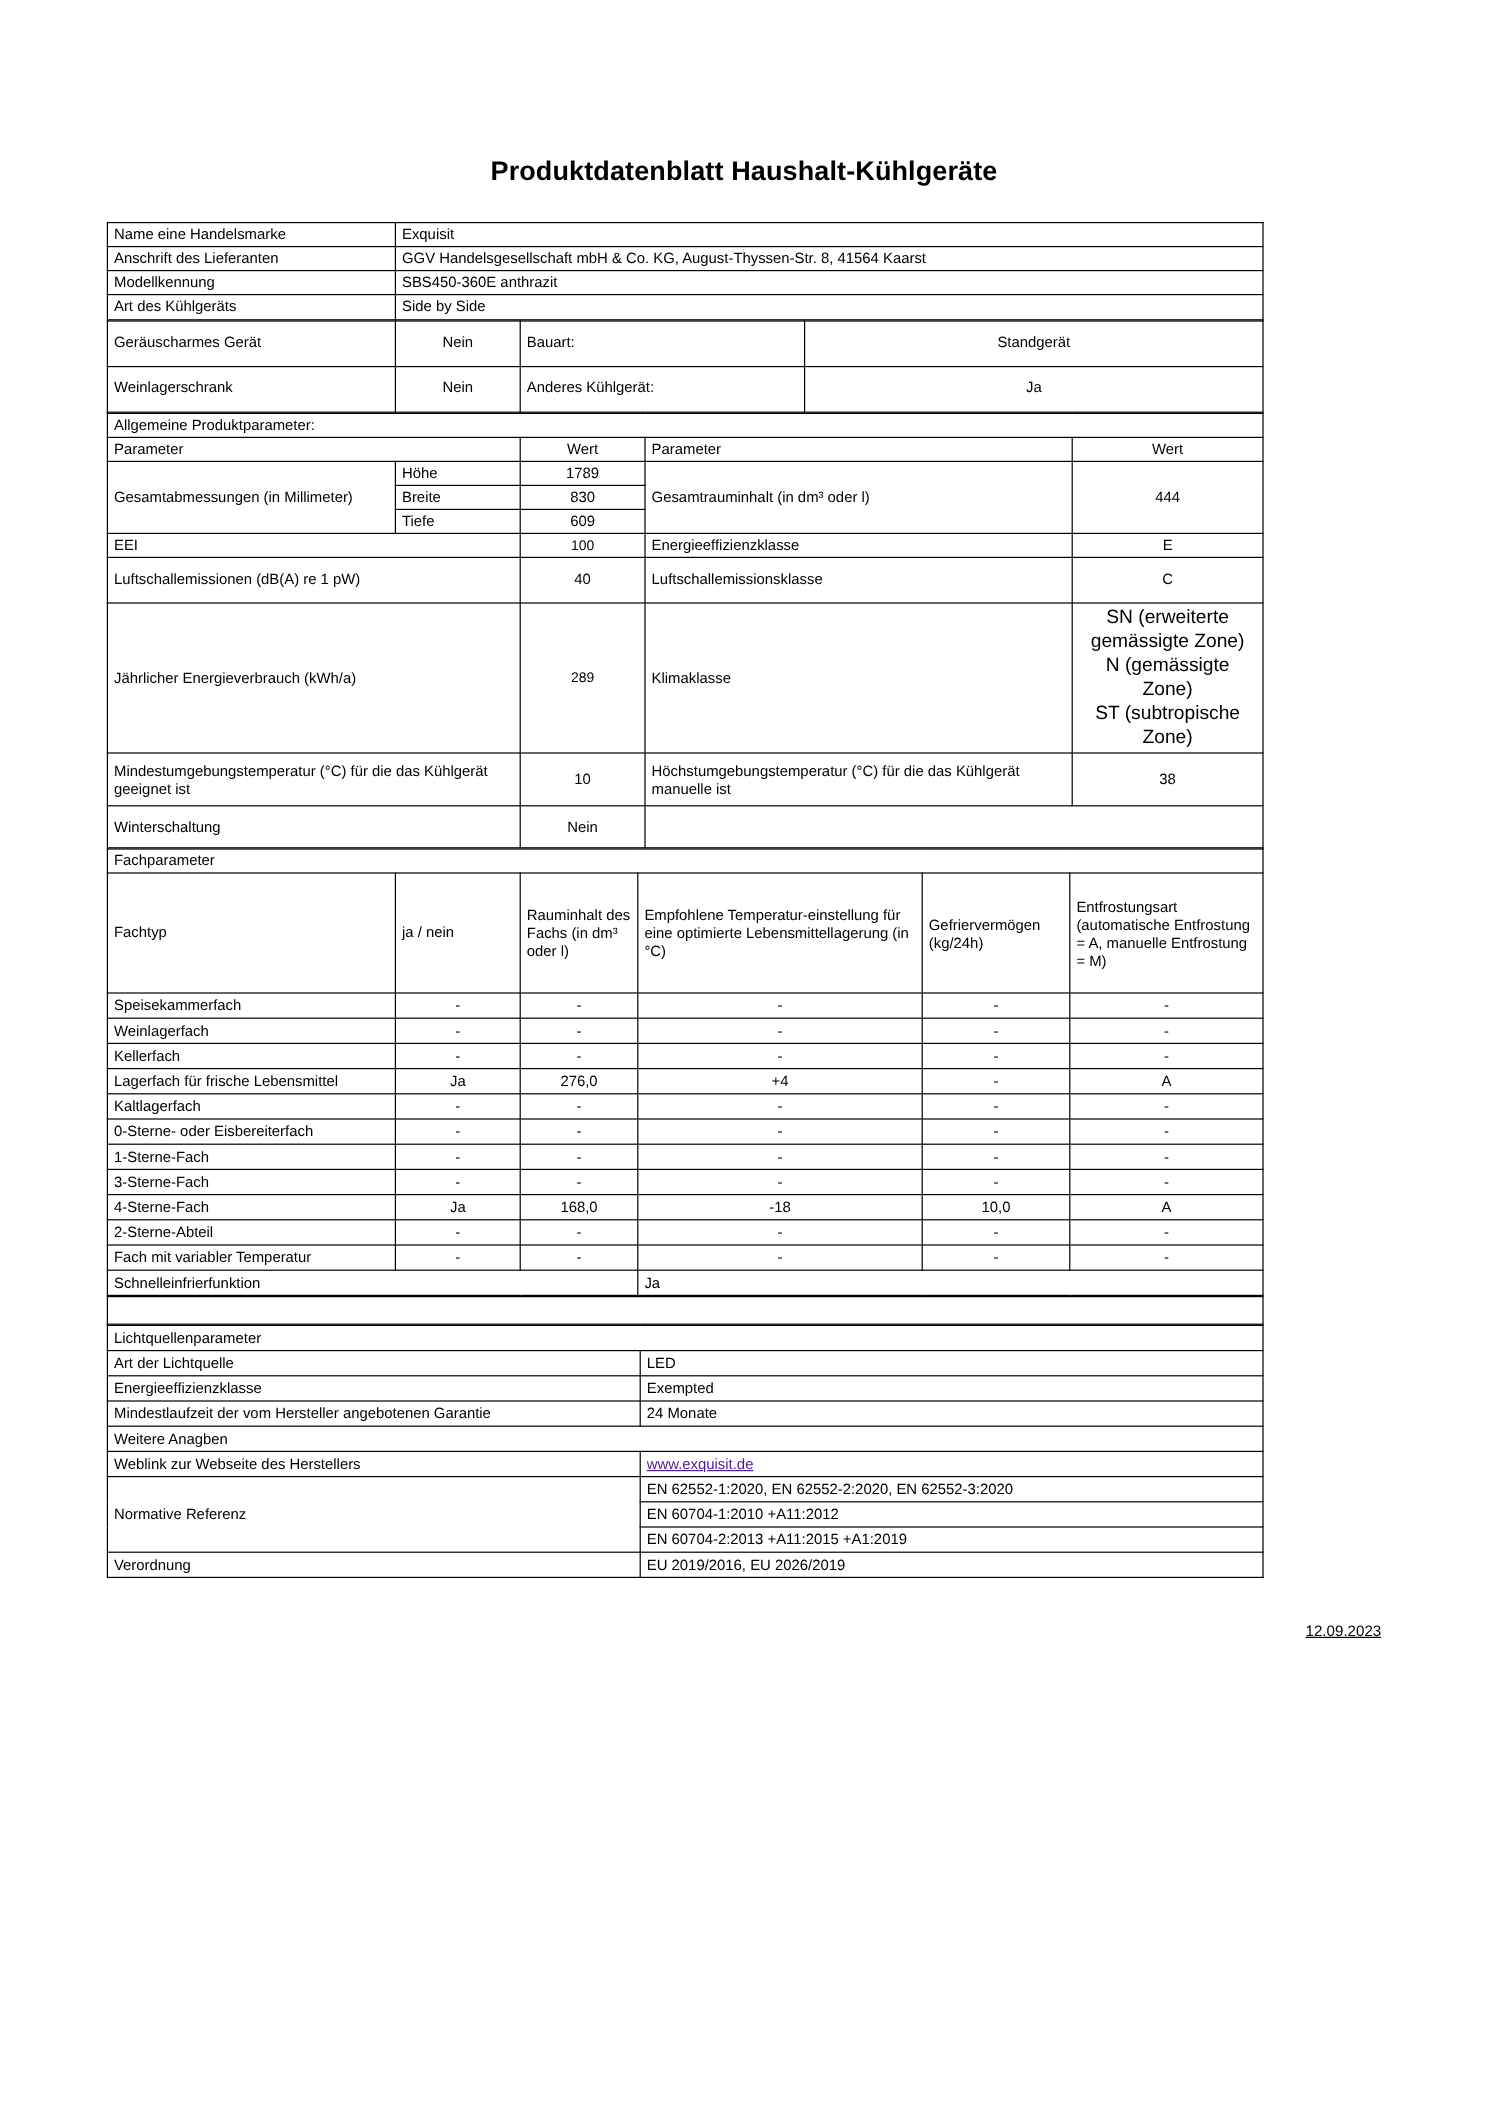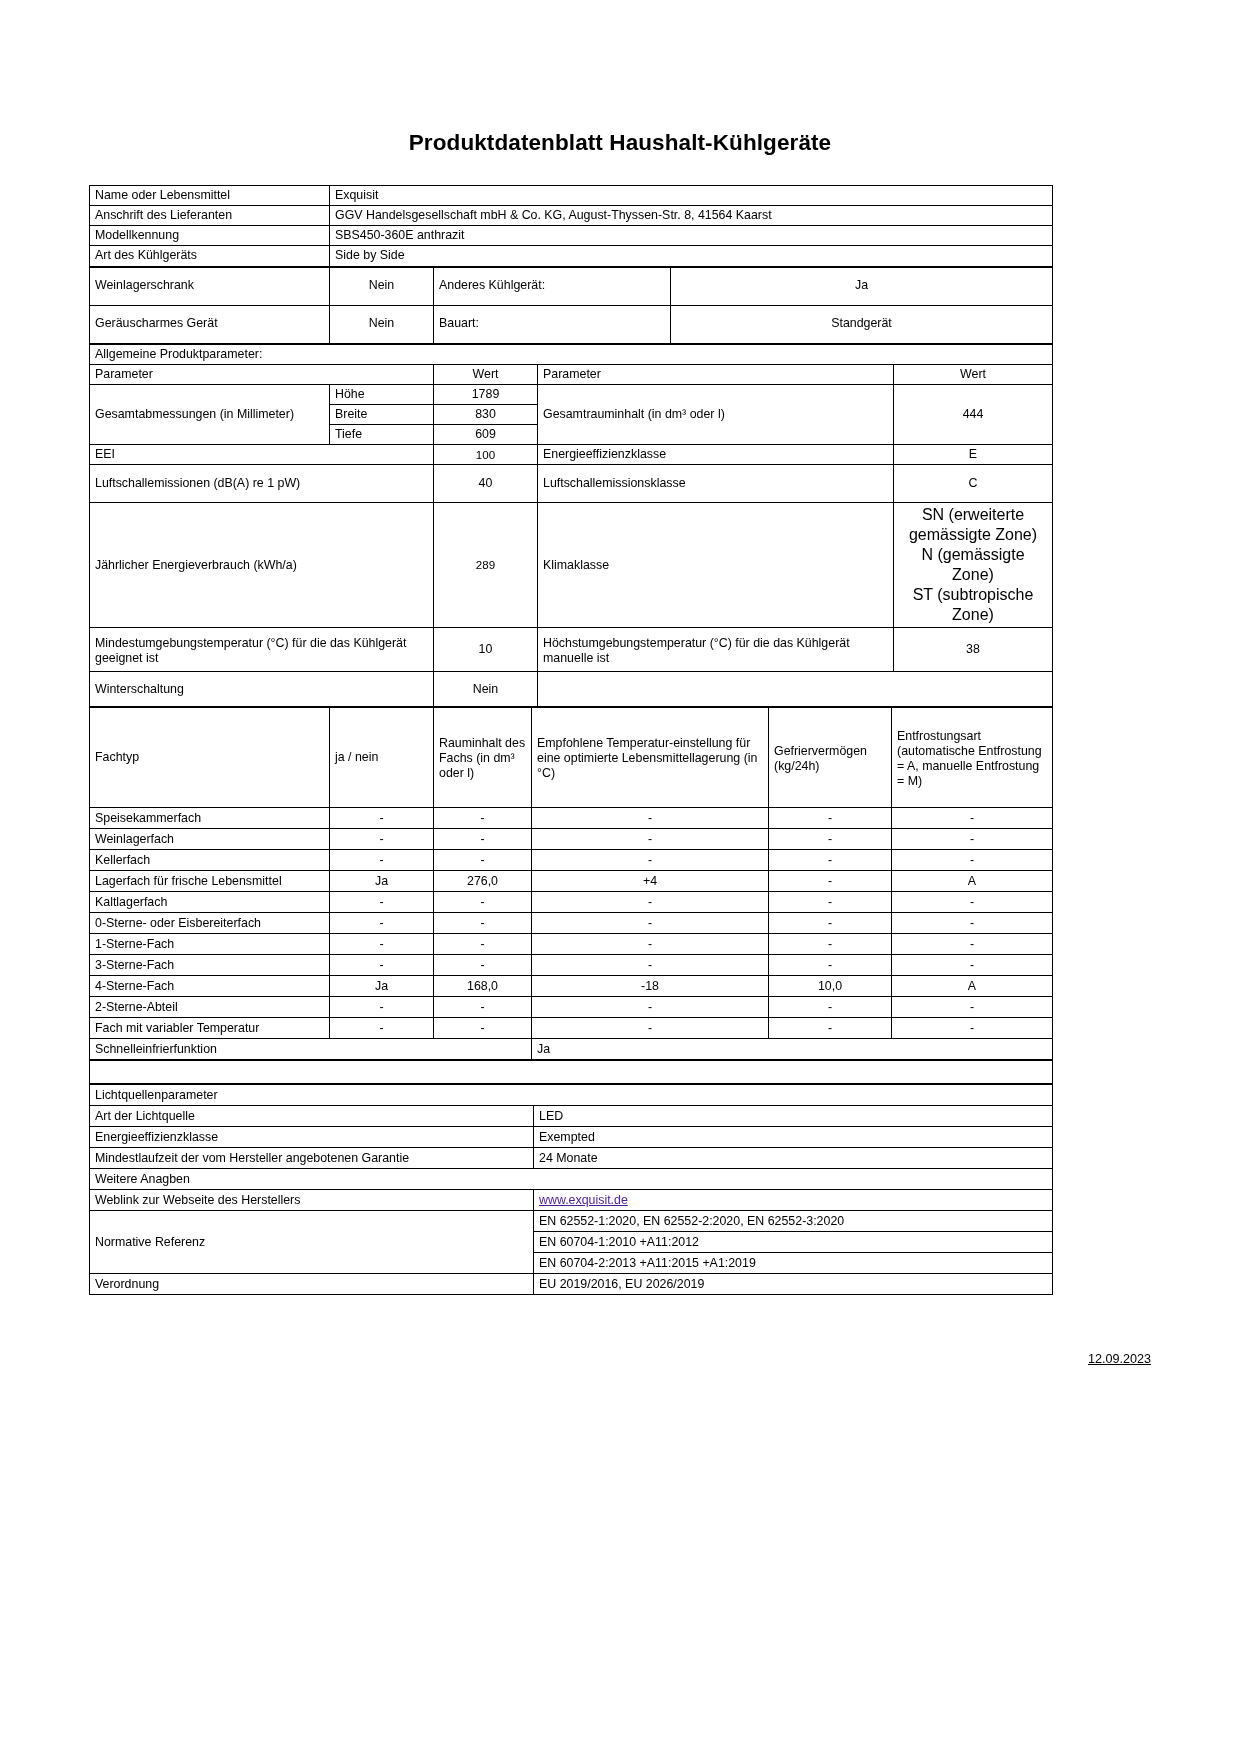--- a/index.html
+++ b/index.html
@@ -80,21 +80,21 @@
 
   <div class="sheet">
 
     <table class="t">
       <colgroup>
           <col style="width:240px">
           <col style="width:723px">
         </colgroup>
       <tbody>
         <tr class="rowh-19">
-          <td>Name oder Lebensmittel</td>
+          <td>Name eine Handelsmarke</td>
           <td>Exquisit</td>
         </tr>
         <tr class="rowh-19">
           <td>Anschrift des Lieferanten</td>
           <td>GGV Handelsgesellschaft mbH &amp; Co. KG, August-Thyssen-Str. 8, 41564 Kaarst</td>
         </tr>
         <tr class="rowh-19">
           <td>Modellkennung</td>
           <td>SBS450-360E anthrazit</td>
         </tr>
@@ -107,30 +107,30 @@
 
     <table class="t">
       <colgroup>
         <col style="width:240px">
           <col style="width:104px">
           <col style="width:237px">
           <col style="width:382px">
       </colgroup>
       <tbody>
         <tr class="rowh-38">
+          <td>Geräuscharmes Gerät</td>
+          <td class="c">Nein</td>
+          <td>Bauart:</td>
+          <td class="c">Standgerät</td>
+        </tr>
+        <tr class="rowh-38">
           <td>Weinlagerschrank</td>
           <td class="c">Nein</td>
           <td>Anderes Kühlgerät:</td>
           <td class="c">Ja</td>
-        </tr>
-        <tr class="rowh-38">
-          <td>Geräuscharmes Gerät</td>
-          <td class="c">Nein</td>
-          <td>Bauart:</td>
-          <td class="c">Standgerät</td>
         </tr>
       </tbody>
     </table>
 
     <table class="t">
       <colgroup>
         <col style="width:240px">
           <col style="width:104px">
           <col style="width:104px">
           <col style="width:356px">
@@ -203,20 +203,23 @@
     <table class="t">
       <colgroup>
         <col style="width:240px">
           <col style="width:104px">
           <col style="width:98px">
           <col style="width:237px">
           <col style="width:123px">
           <col style="width:161px">
       </colgroup>
       <tbody>
+        <tr class="rowh-19">
+          <td colspan="6">Fachparameter</td>
+        </tr>
         <tr style="height:100px">
           <td>Fachtyp</td>
           <td>ja / nein</td>
           <td class="v-top" style="padding-top:4px">Rauminhalt des Fachs (in dm³ oder l)</td>
           <td class="v-top" style="padding-top:4px">Empfohlene Temperatur-einstellung für eine optimierte Lebensmittellagerung (in °C)</td>
           <td class="v-top" style="padding-top:4px">Gefriervermögen (kg/24h)</td>
           <td class="v-top" style="padding-top:4px">Entfrostungsart (automatische Entfrostung = A, manuelle Entfrostung = M)</td>
         </tr>
 
         <tr class="rowh-21">

